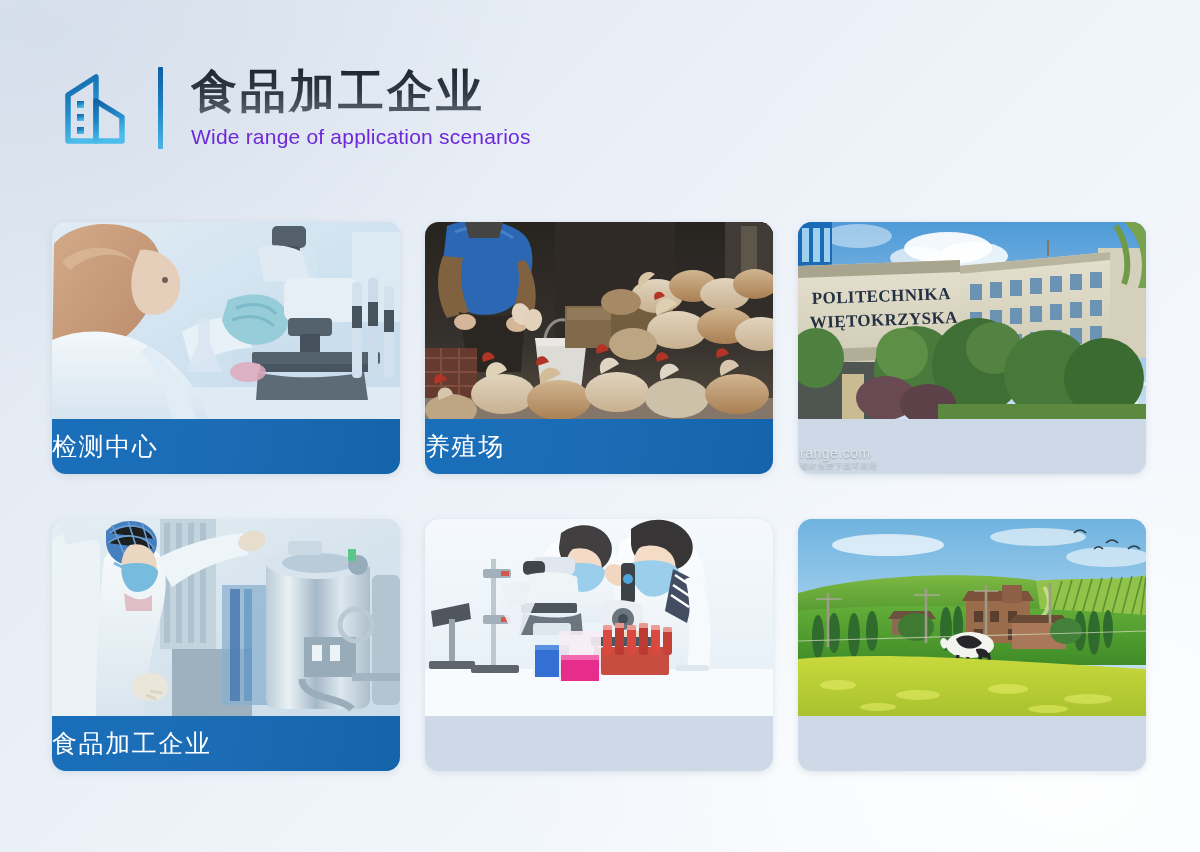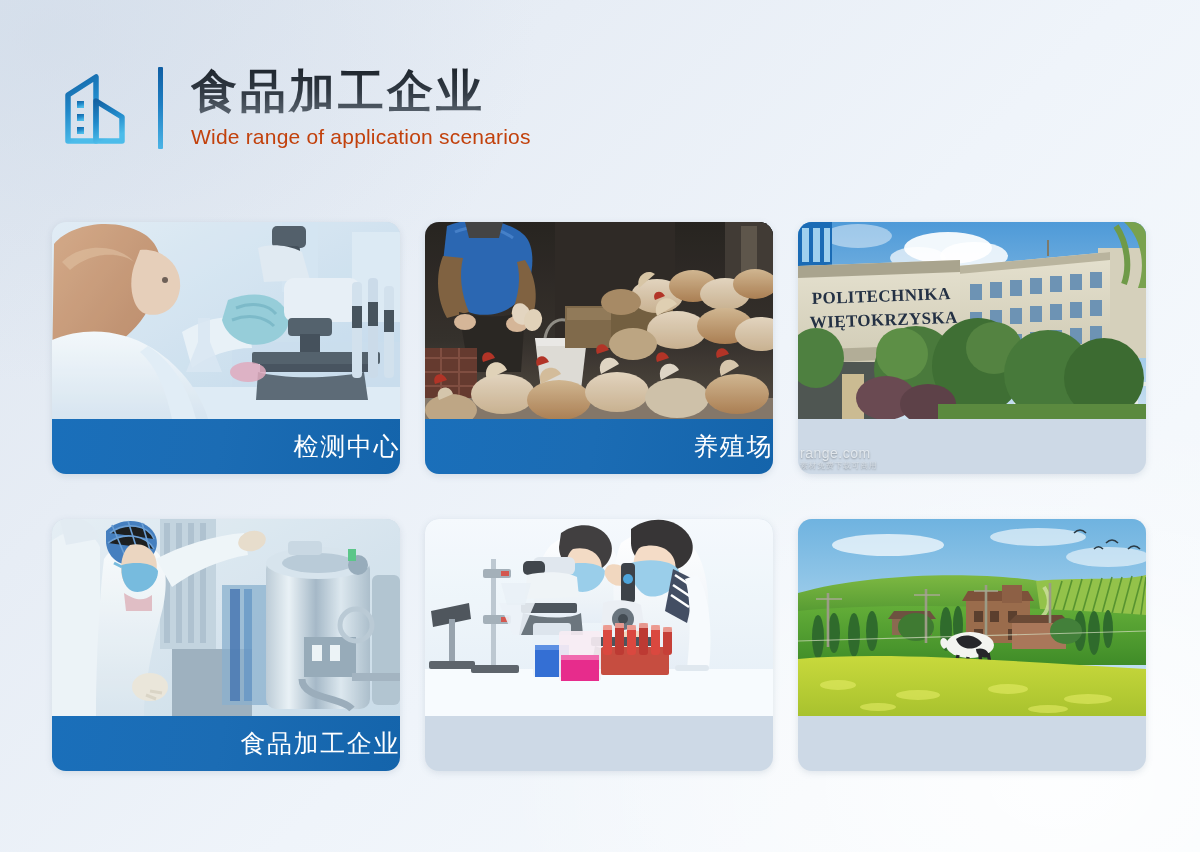--- a/index.html
+++ b/index.html
@@ -77,21 +77,21 @@
     background: linear-gradient(180deg, #1d242c 0%, #333c46 55%, #5a646f 100%);
     -webkit-background-clip: text;
     background-clip: text;
     -webkit-text-fill-color: transparent;
   }
 
   .header-subtitle {
     margin-top: 10px;
     font-size: 21px;
     letter-spacing: 0.2px;
-    color: #c2410c;
+    color: #6d28d9;
     font-weight: normal;
   }
 
   
   .grid {
     position: absolute;
     left: 52px;
     top: 222px;
     width: 1096px;
     display: grid;
@@ -123,21 +123,21 @@
 
   .card-label {
     position: absolute;
     left: 0;
     bottom: 0;
     width: 100%;
     height: 55px;
     background: linear-gradient(100deg, #1a6fba 0%, #1b6cb4 48%, #1464ab 100%);
     display: flex;
     align-items: center;
-    justify-content: flex-end;
+    justify-content: flex-start;
   }
 
   .card-label-text {
     color: #ffffff;
     font-size: 25px;
     letter-spacing: 1.6px;
     line-height: 1;
   }
 
   

